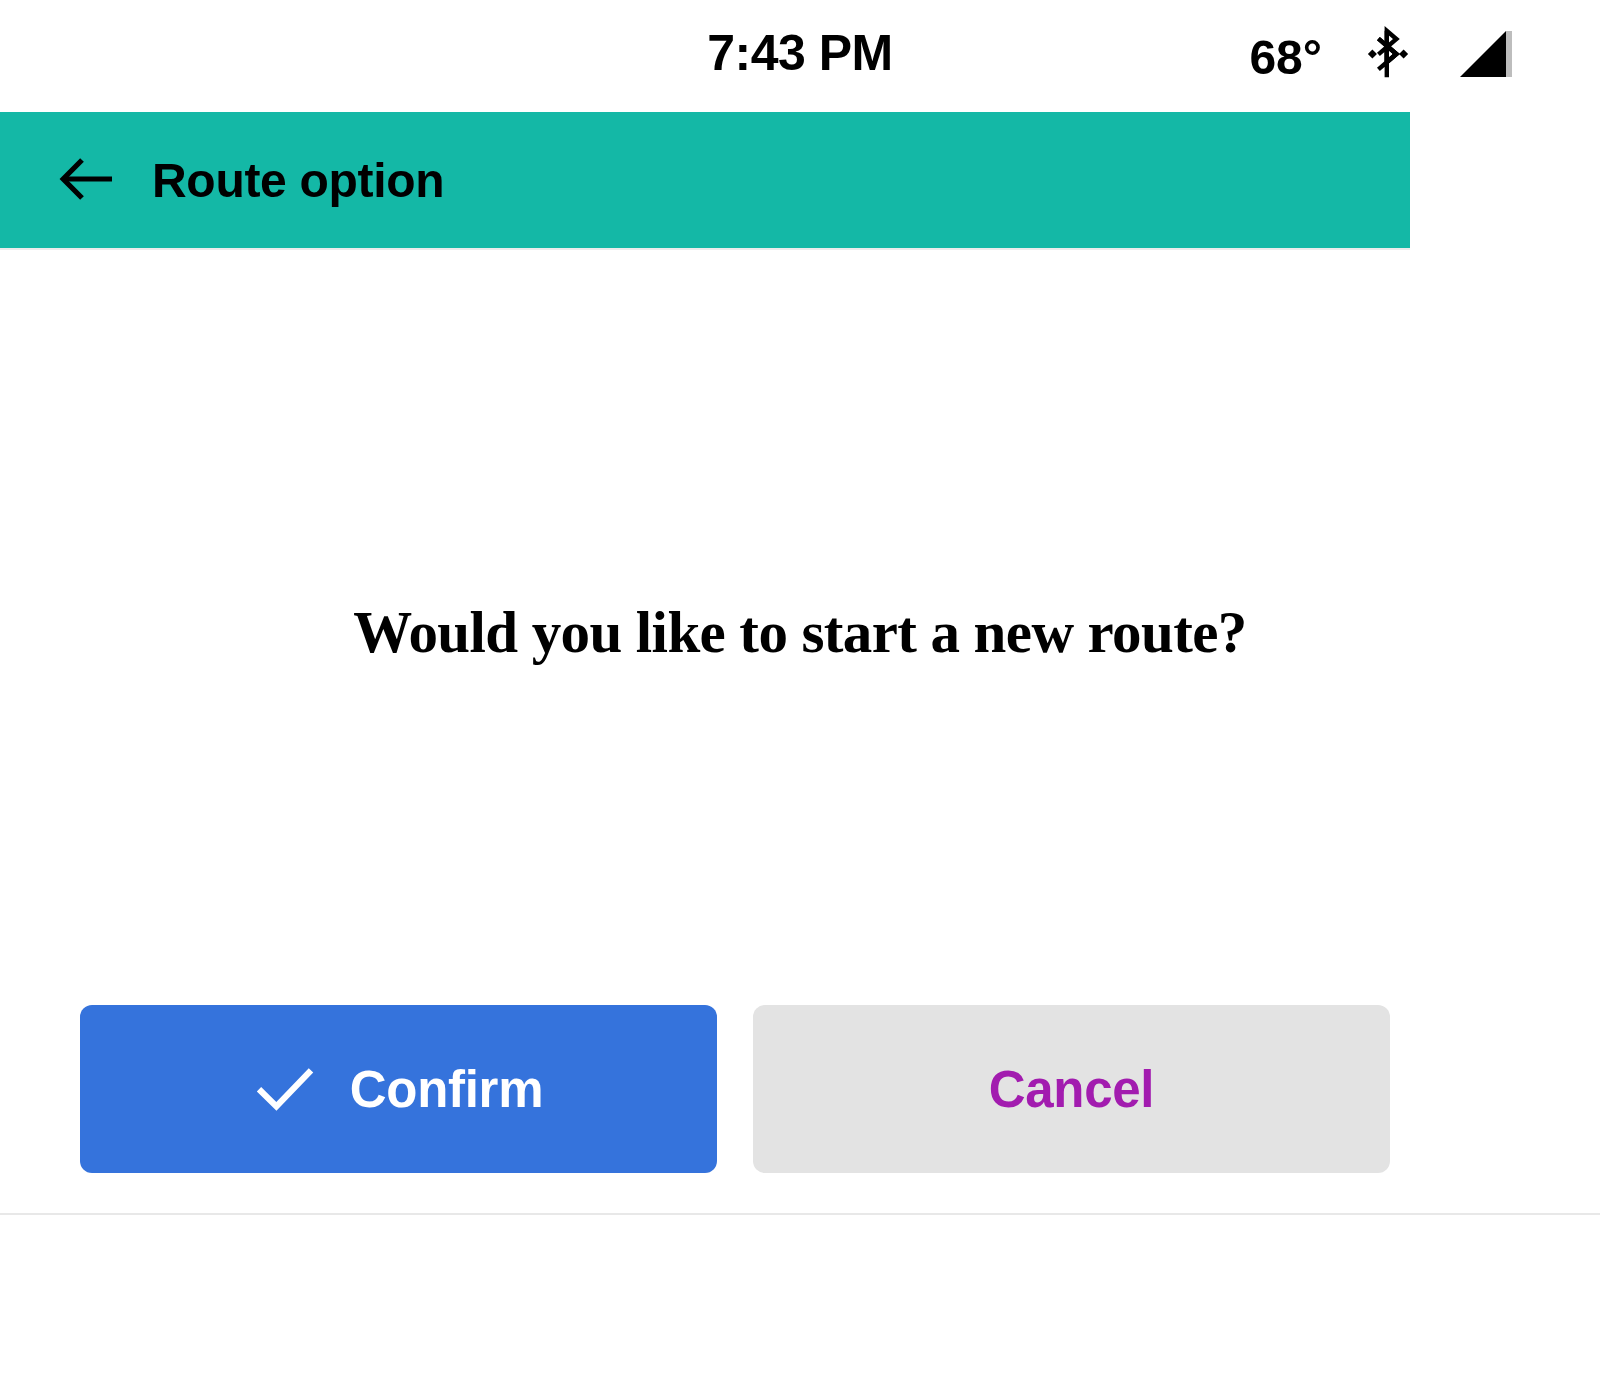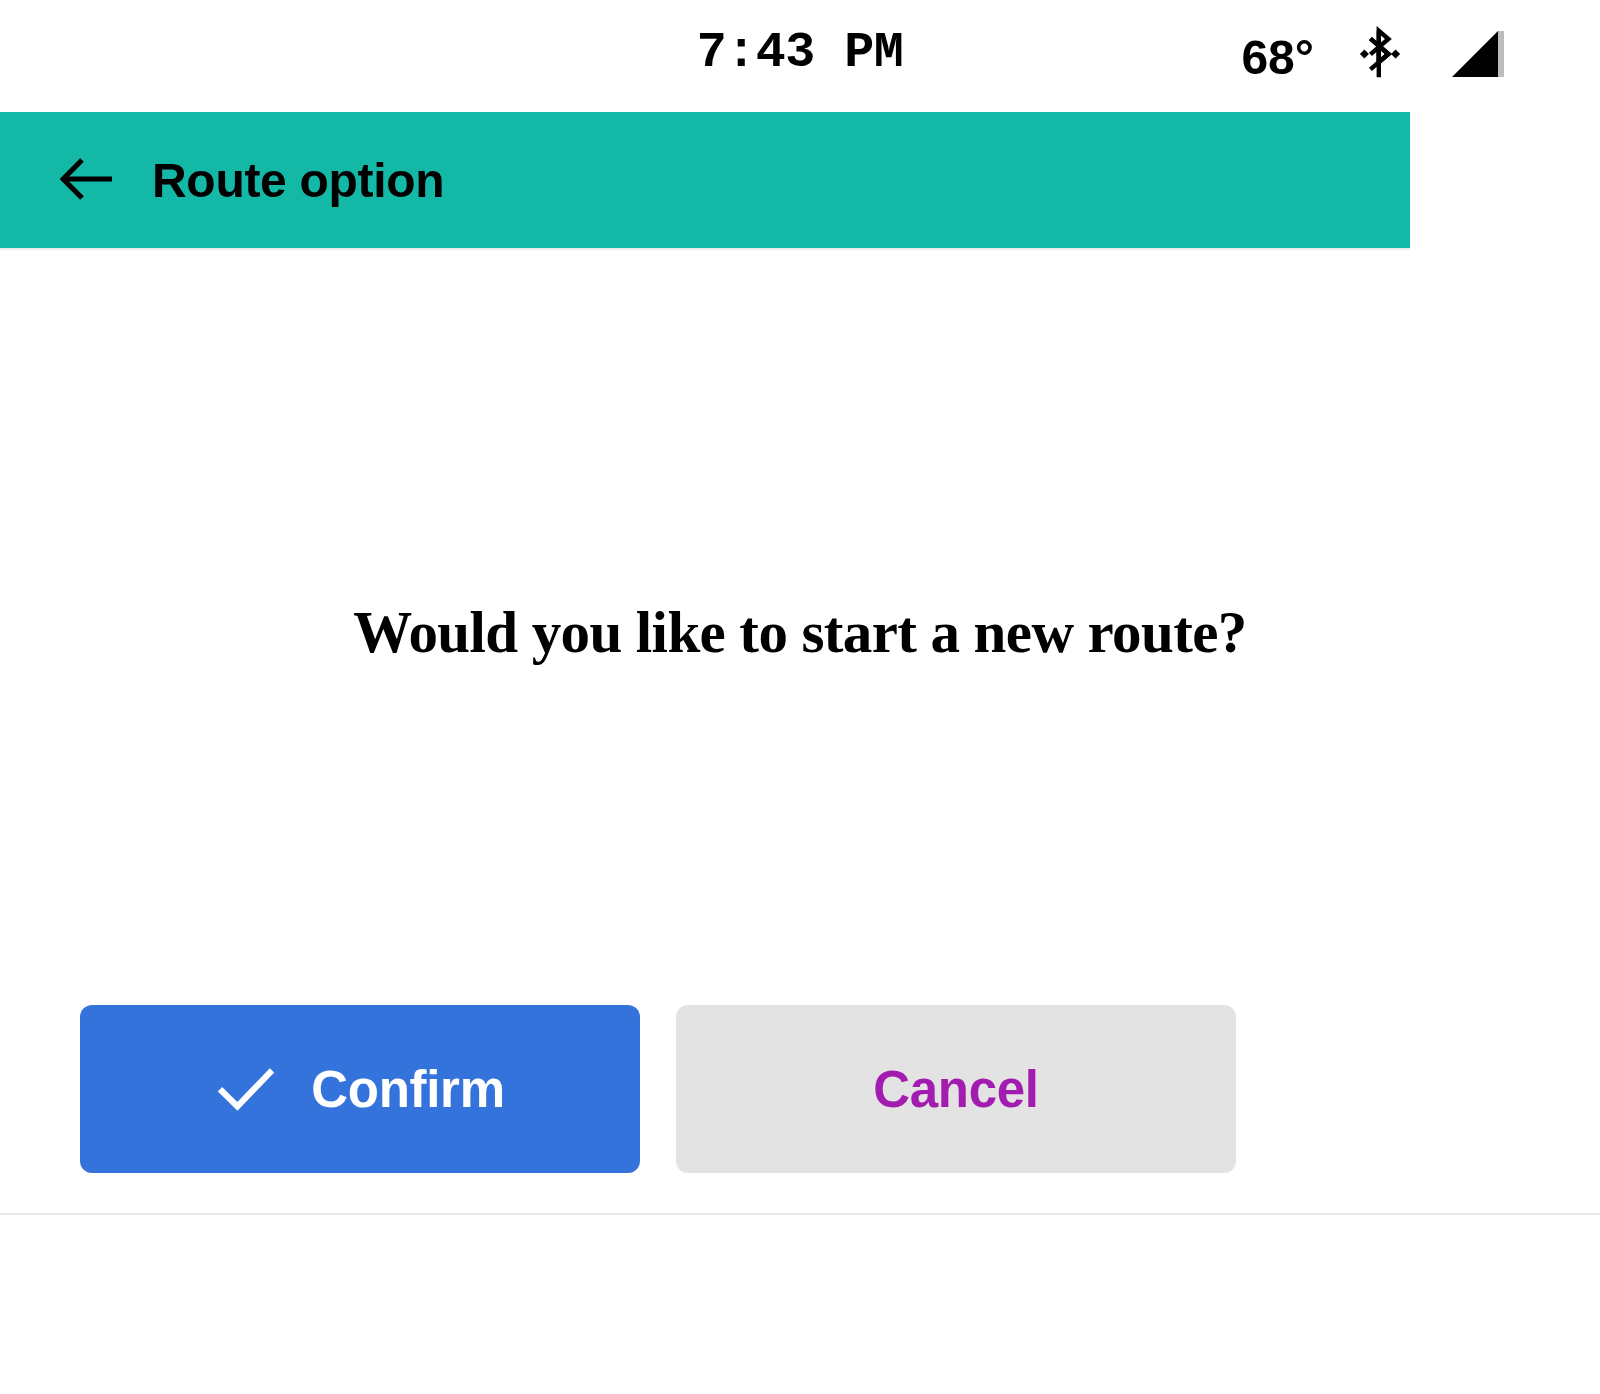--- a/index.html
+++ b/index.html
@@ -26,25 +26,24 @@
   }
   #status-time {
     position: absolute;
     left: 0; top: 24px;
     width: 1600px;
     text-align: center;
     font-size: 50px;
     font-weight: 700;
     color: #000000;
     letter-spacing: -0.5px;
-    font-family: Liberation Mono, monospace;
   }
   #status-right {
     position: absolute;
-    right: 94px; top: 26px;
+    right: 86px; top: 26px;
     display: flex;
     align-items: center;
     gap: 42px;
     height: 60px;
     text-align: right;
   }
   #status-temp {
     font-size: 48px;
     font-weight: 700;
     color: #000000;
@@ -95,21 +94,21 @@
     font-weight: 700;
     color: #000000;
     letter-spacing: -0.6px;
     font-family: Liberation Serif, serif;
   }
 
   
   #action-row {
     position: absolute;
     left: 80px; top: 755px;
-    width: 1156px; height: 168px;
+    width: 1310px; height: 168px;
     display: flex;
     gap: 36px;
   }
   .action-btn {
     flex: 1 1 0;
     border: none;
     border-radius: 12px;
     display: flex;
     align-items: center;
     justify-content: center;

